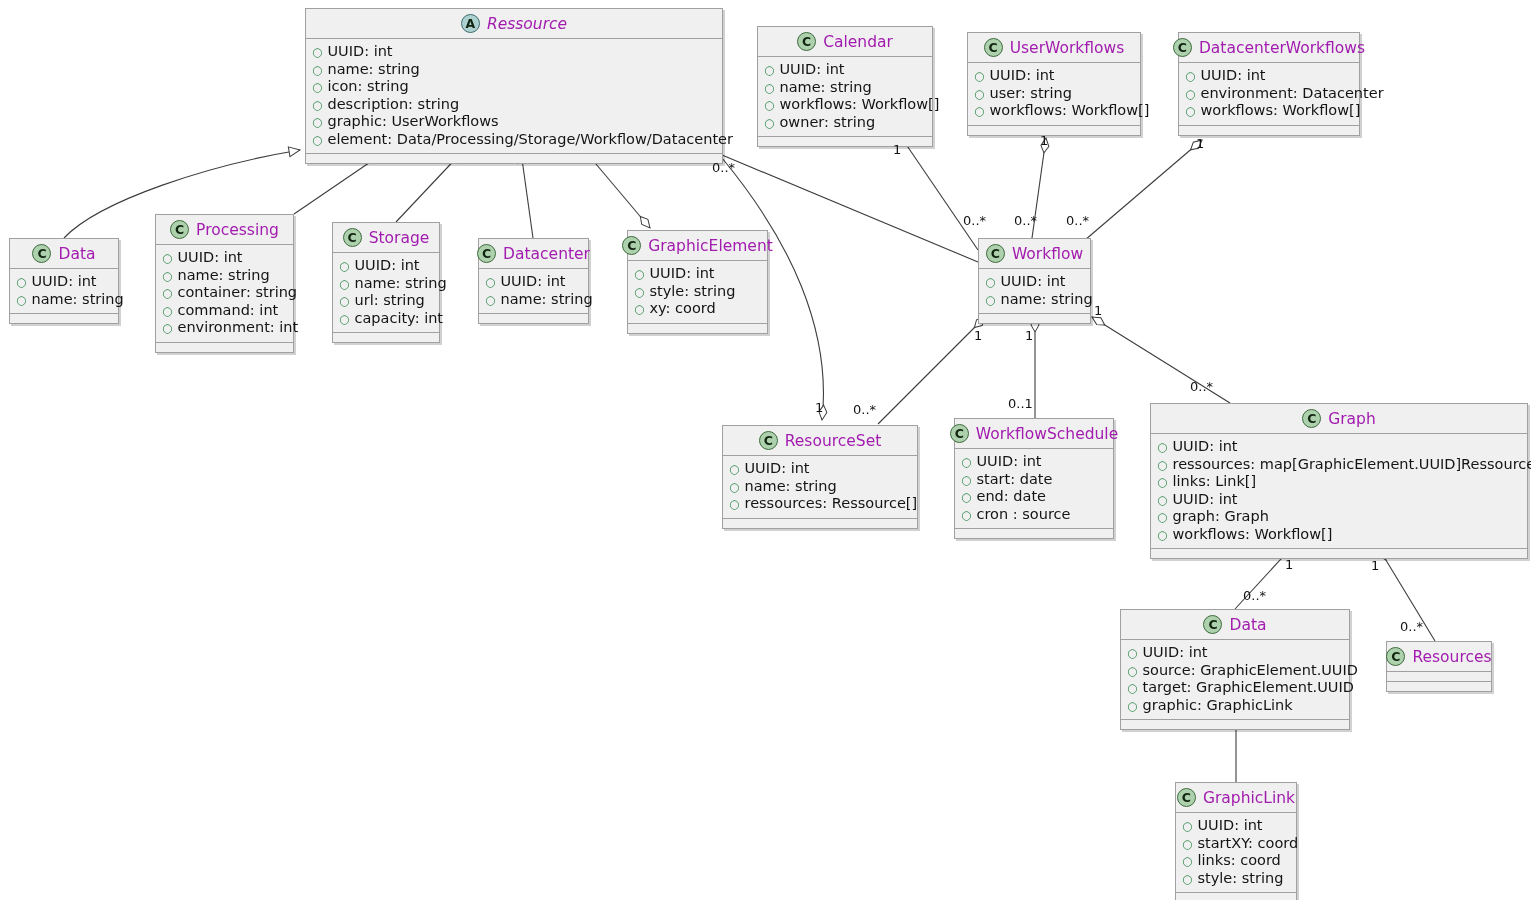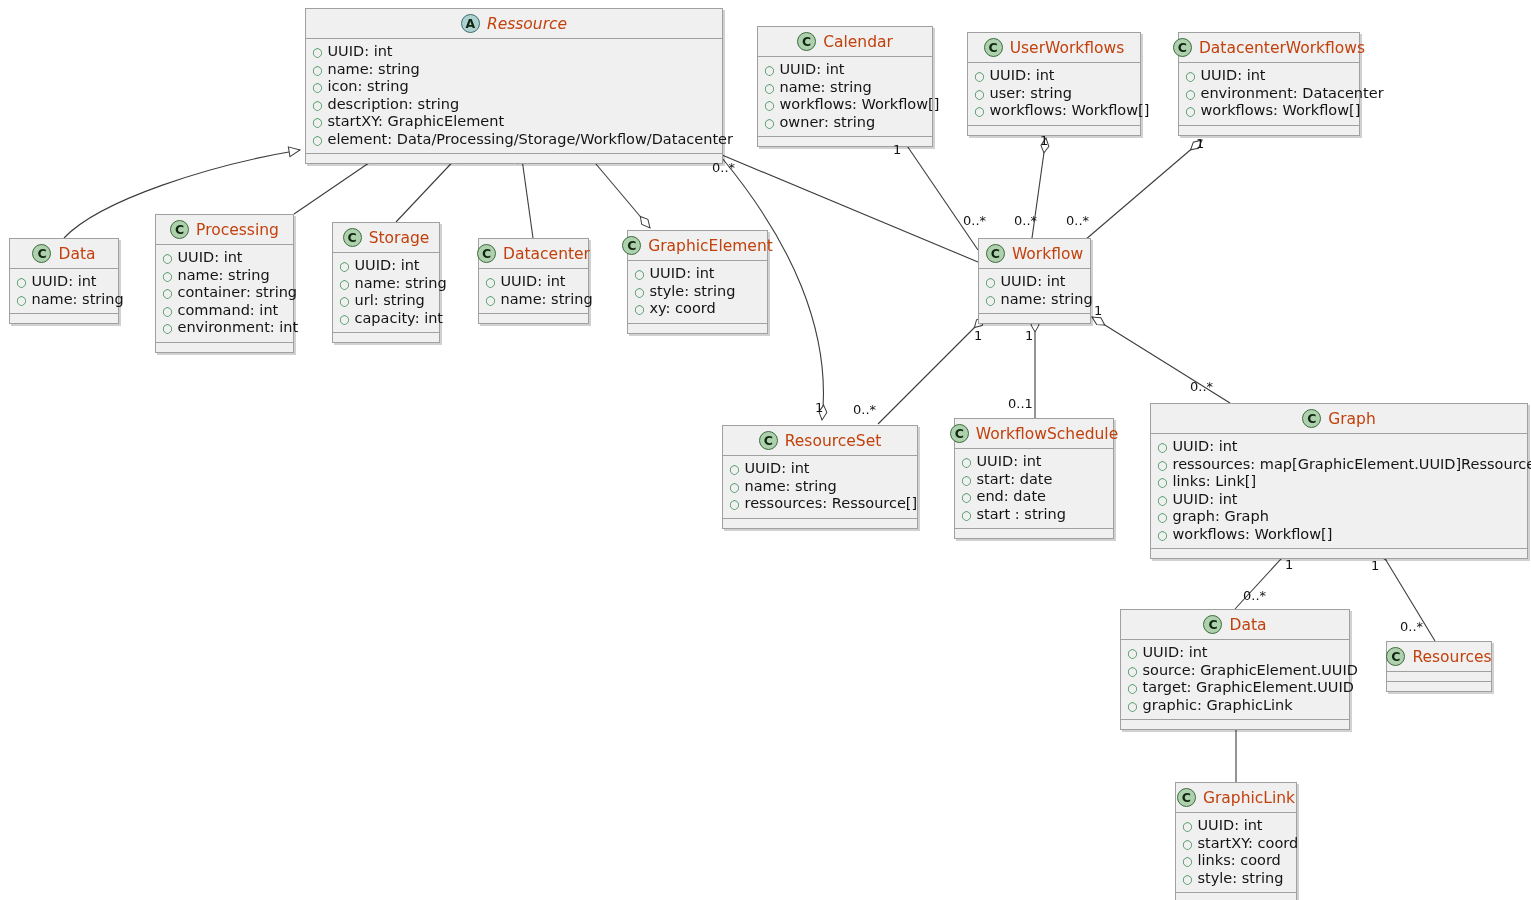--- a/index.html
+++ b/index.html
@@ -37,21 +37,21 @@
     display: flex;
     align-items: center;
     justify-content: center;
     gap: 7px;
     padding: 5px 8px 5px 8px;
     border-bottom: 1px solid #a0a0a0;
     background: #f0f0f0;
   }
   .cls-title {
     font-size: 15.5px;
-    color: #c2410c;
+    color: #a21caf;
     white-space: nowrap;
   }
   .cls-title.abstract {
     font-style: italic;
   }
   .stereo {
     width: 19px;
     height: 19px;
     border-radius: 50%;
     border: 1px solid #2d4d2d;
@@ -176,21 +176,21 @@
           <div class="attr">
             <span class="vis">○</span>
             <span>icon: string</span>
           </div>
           <div class="attr">
             <span class="vis">○</span>
             <span>description: string</span>
           </div>
           <div class="attr">
             <span class="vis">○</span>
-            <span>startXY: GraphicElement</span>
+            <span>graphic: UserWorkflows</span>
           </div>
           <div class="attr">
             <span class="vis">○</span>
             <span>element: Data/Processing/Storage/Workflow/Datacenter</span>
           </div>
         </div>
         <div class="method-box"></div>
       </div>
       <div class="uml-class" style="left: 757px; top: 26px; width: 176px;">
         <div class="cls-header">
@@ -419,21 +419,21 @@
           <div class="attr">
             <span class="vis">○</span>
             <span>start: date</span>
           </div>
           <div class="attr">
             <span class="vis">○</span>
             <span>end: date</span>
           </div>
           <div class="attr">
             <span class="vis">○</span>
-            <span>start : string</span>
+            <span>cron : source</span>
           </div>
         </div>
         <div class="method-box"></div>
       </div>
       <div class="uml-class" style="left: 1150px; top: 403px; width: 378px;">
         <div class="cls-header">
           <span class="stereo c">C</span>
           <span class="cls-title">Graph</span>
         </div>
         <div class="attr-box">

